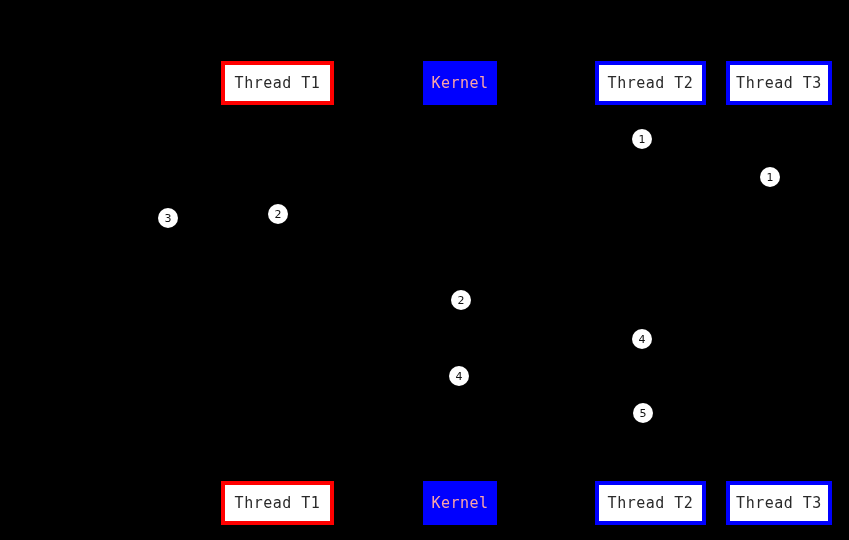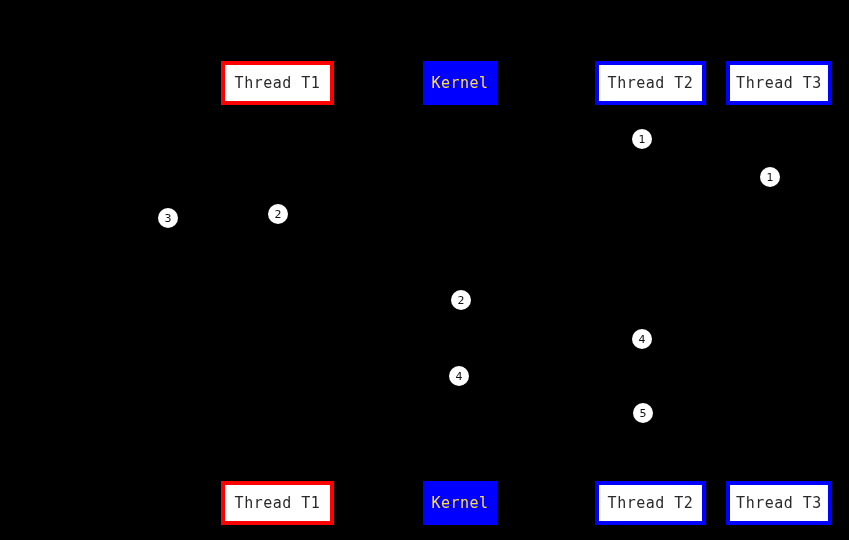--- a/index.html
+++ b/index.html
@@ -44,21 +44,21 @@
     border: 4px solid #ff0000;
   }
   .pbox.blue-outline {
     background: #ffffff;
     color: #2a2a2a;
     border: 4px solid #0000ff;
     margin-left: 8px;
   }
   .pbox.blue-solid {
     background: #0000ff;
-    color: #fde047;
+    color: #fca5a5;
     border: 0;
   }
 
   
   .marker {
     position: absolute;
     width: 20px;
     height: 20px;
     border-radius: 50%;
     background: #ffffff;

